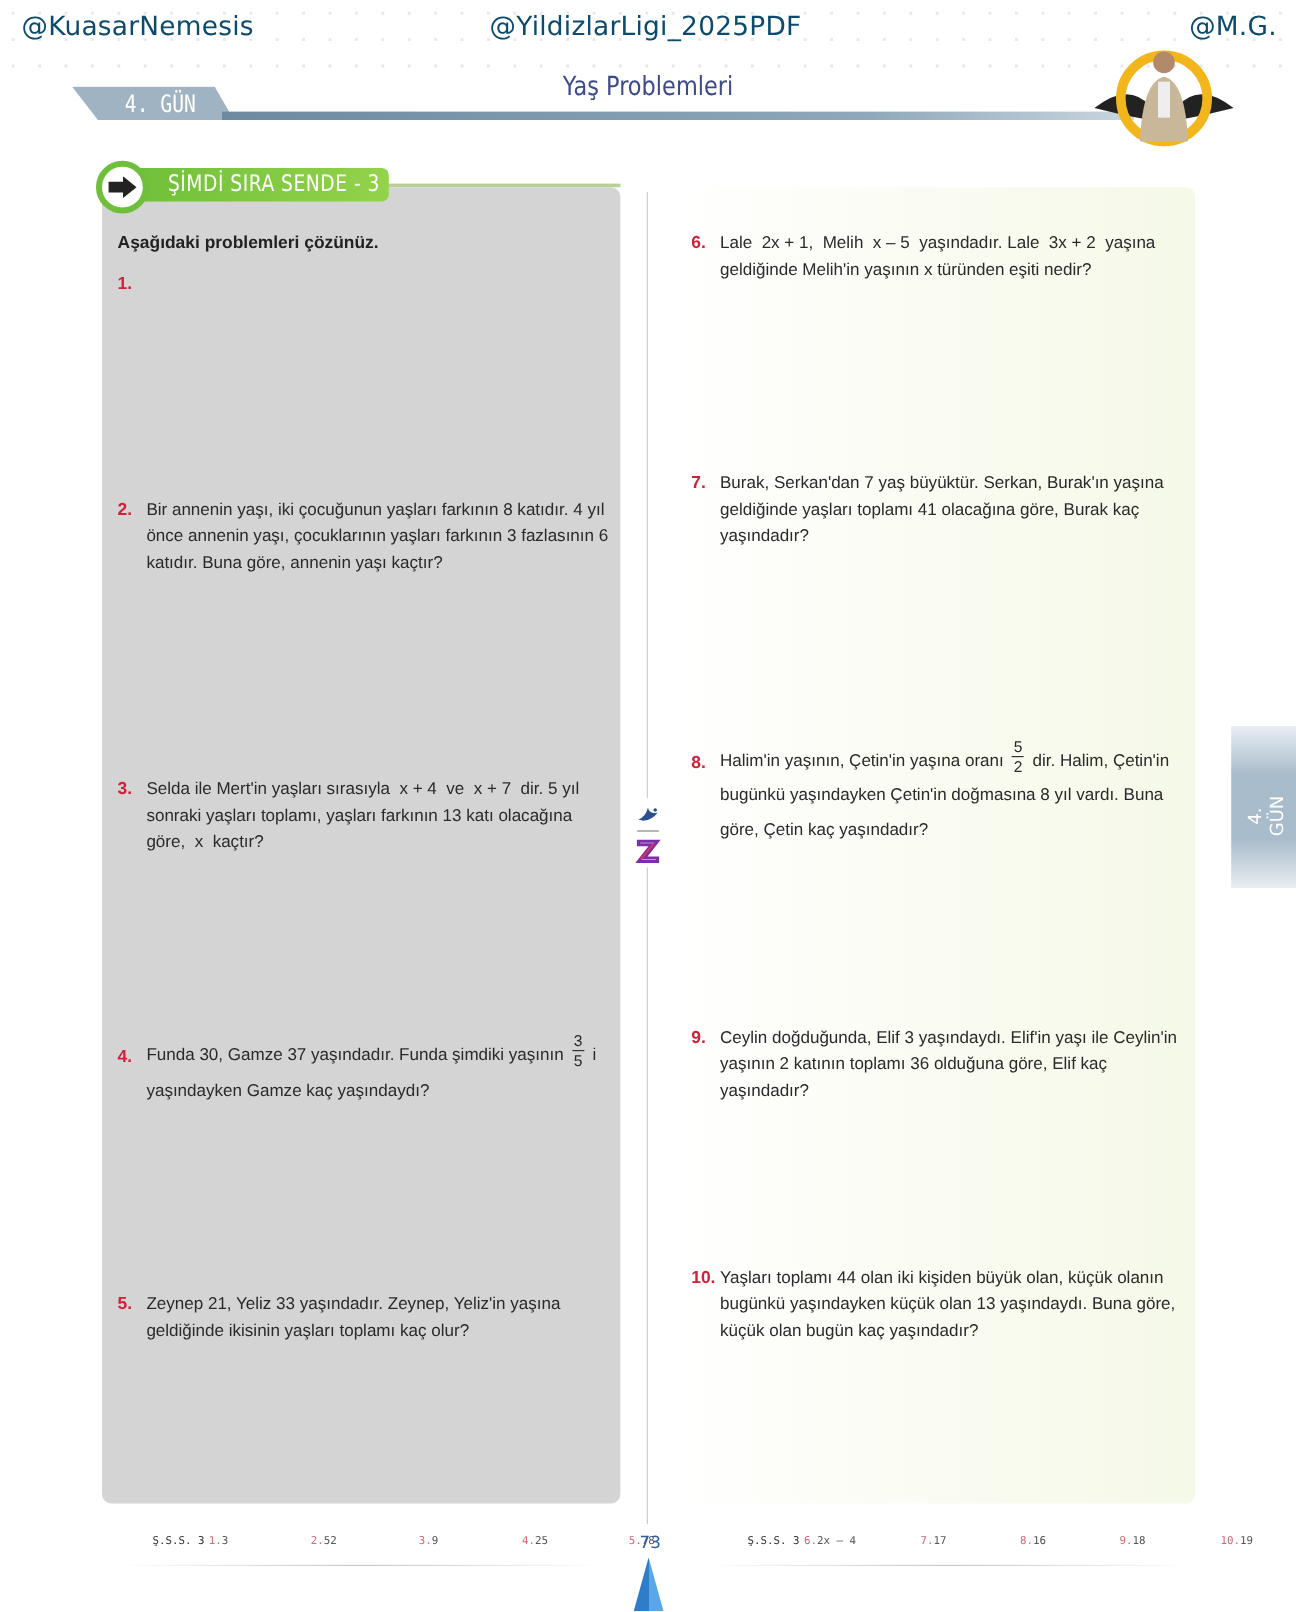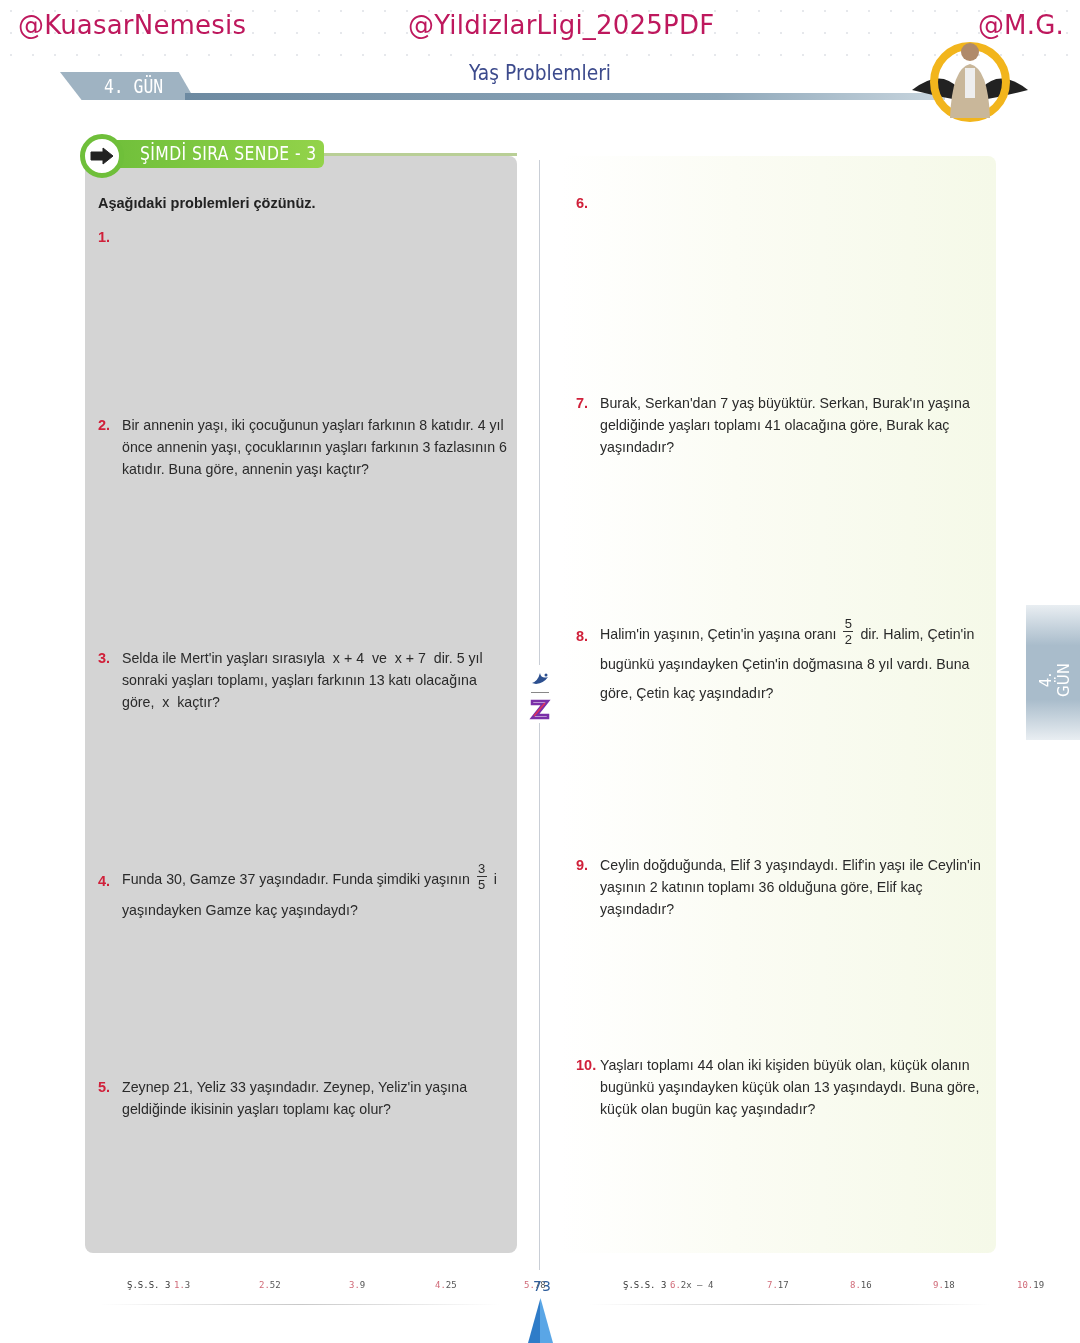--- a/index.html
+++ b/index.html
@@ -5,21 +5,21 @@
   * { box-sizing: border-box; margin: 0; padding: 0; }
   html, body { width: 1080px; height: 1343px; background: #ffffff; overflow: hidden; }
   body { position: relative; font-family: "Liberation Sans", sans-serif; color: #2b2b2b; }
   .dots {
     position: absolute; left: 0; top: 0; width: 1080px; height: 60px;
     background-image: radial-gradient(#e6e8ec 1.2px, transparent 1.3px);
     background-size: 22px 22px;
   }
   .watermark {
     position: absolute; top: 10px; font-family: "DejaVu Sans", sans-serif;
-    font-size: 26px; color: #be185d; letter-spacing: 0.2px;
+    font-size: 22px; color: #0c4a6e; letter-spacing: 0.2px;
   }
   #wm-left { left: 18px; }
   #wm-center { left: 408px; text-align: right; }
   #wm-right { right: 16px; }
 
   .day-tab {
     position: absolute; left: 60px; top: 72px; width: 135px; height: 28px;
     background: #9fb3c2;
     clip-path: polygon(0 0, 88% 0, 100% 100%, 16% 100%);
   }
@@ -179,20 +179,21 @@
   </span>
   <span>i yaşındayken Gamze kaç yaşındaydı?</span>
 </div>
 <div class="q" style="left:122px; top:1076px;">
   <span class="num">5.</span>
   <span>Zeynep 21, Yeliz 33 yaşındadır. Zeynep, Yeliz'in yaşına geldiğinde ikisinin yaşları toplamı kaç olur?</span>
 </div>
 
 <div class="q" style="left:600px; top:192px;">
   <span class="num">6.</span>
+  <span style="white-space:pre-wrap;">Lale  2x + 1,  Melih  x – 5  yaşındadır. Lale  3x + 2  yaşına geldiğinde Melih'in yaşının x türünden eşiti nedir?</span>
 </div>
 <div class="q" style="left:600px; top:392px;">
   <span class="num">7.</span>
   <span>Burak, Serkan'dan 7 yaş büyüktür. Serkan, Burak'ın yaşına geldiğinde yaşları toplamı 41 olacağına göre, Burak kaç yaşındadır?</span>
 </div>
 <div class="q" style="left:600px; top:620px; line-height:29px;">
   <span class="num" style="top:2px;">8.</span>
   <span>Halim'in yaşının, Çetin'in yaşına oranı</span>
   <span class="frac">
     <span>5</span>

